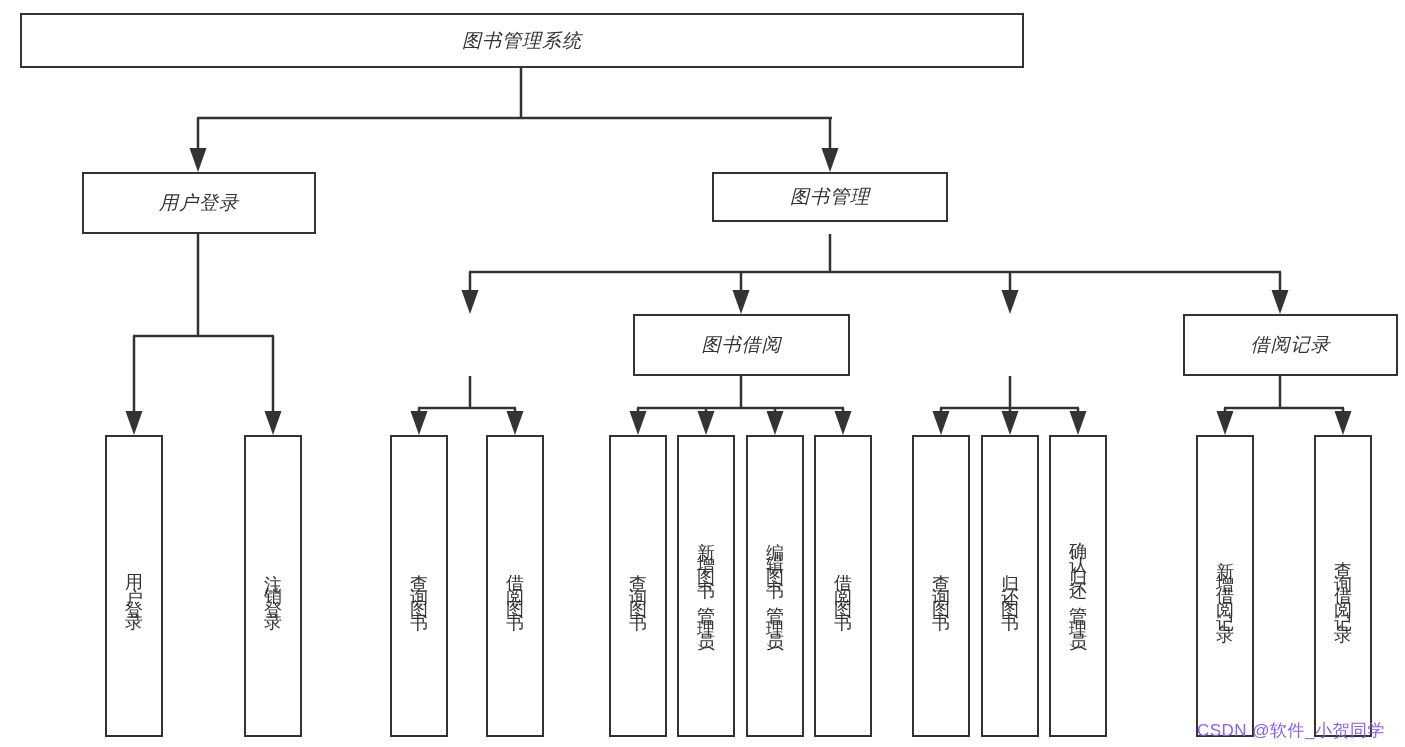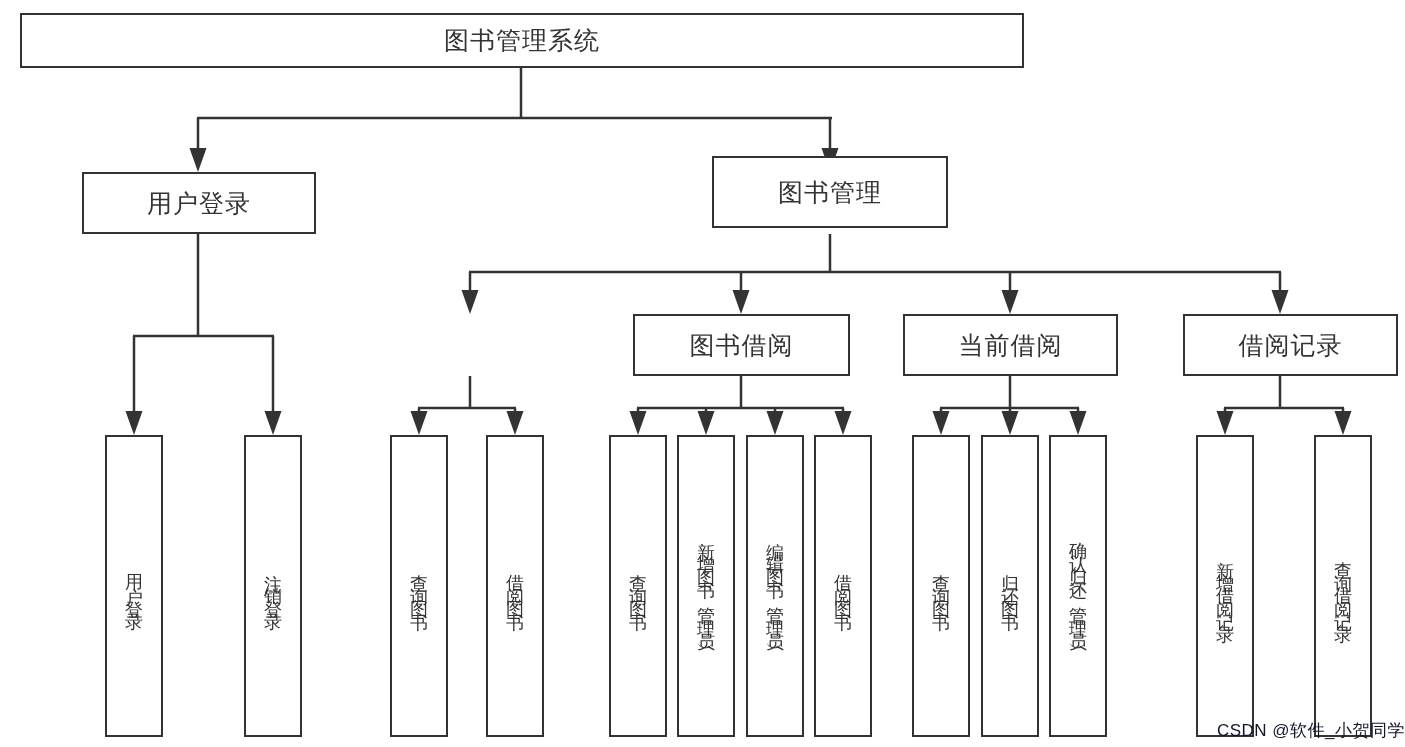--- a/index.html
+++ b/index.html
@@ -21,35 +21,35 @@
     position: absolute;
     box-sizing: border-box;
     border: 2.5px solid #333333;
     background: #ffffff;
     display: flex;
     align-items: center;
     justify-content: center;
     color: #333333;
     z-index: 2;
   }
-  .hnode { font-size: 25px; letter-spacing: 1px; }
+  .hnode { font-size: 19px; letter-spacing: 1px; font-style: italic; }
   .vnode .vtext {
     writing-mode: vertical-lr;
     text-orientation: mixed;
     font-size: 18px;
     line-height: 1;
     letter-spacing: 13px;
     white-space: nowrap;
   }
   .watermark {
     position: absolute;
-    right: 0;
+    right: 20px;
     bottom: 5px;
     font-size: 17px;
-    color: #0f172a;
+    color: #8b5cf6;
     letter-spacing: 0.5px;
     z-index: 3;
   }
 </style>
 </head>
 <body>
 
 <div class="stage">
 
   <svg class="connectors" width="1405" height="747">
@@ -107,29 +107,26 @@
       <polygon points="1334.5,411 1351.5,411 1343,435" fill="#333333"></polygon>
     </svg>
 
   <div class="node hnode" style="left:20px; top:13px; width:1004px; height:55px;">
     <span>图书管理系统</span>
   </div>
 
   <div class="node hnode" style="left:82px; top:172px; width:234px; height:62px;">
     <span>用户登录</span>
   </div>
-  <div class="node hnode" style="left:712px; top:156px; width:236px; height:72px;">
+  <div class="node hnode" style="left:712px; top:172px; width:236px; height:50px;">
     <span>图书管理</span>
   </div>
 
   <div class="node hnode" style="left:633px; top:314px; width:217px; height:62px;">
     <span>图书借阅</span>
-  </div>
-  <div class="node hnode" style="left:903px; top:314px; width:215px; height:62px;">
-    <span>当前借阅</span>
   </div>
   <div class="node hnode" style="left:1172px; top:314px; width:215px; height:62px;margin-left:11px;">
     <span>借阅记录</span>
   </div>
 
   <div class="node vnode" style="left:105px; top:435px; width:58px; height:302px;">
     <span class="vtext">用户登录</span>
   </div>
   <div class="node vnode" style="left:244px; top:435px; width:58px; height:302px;">
     <span class="vtext">注销登录</span>

